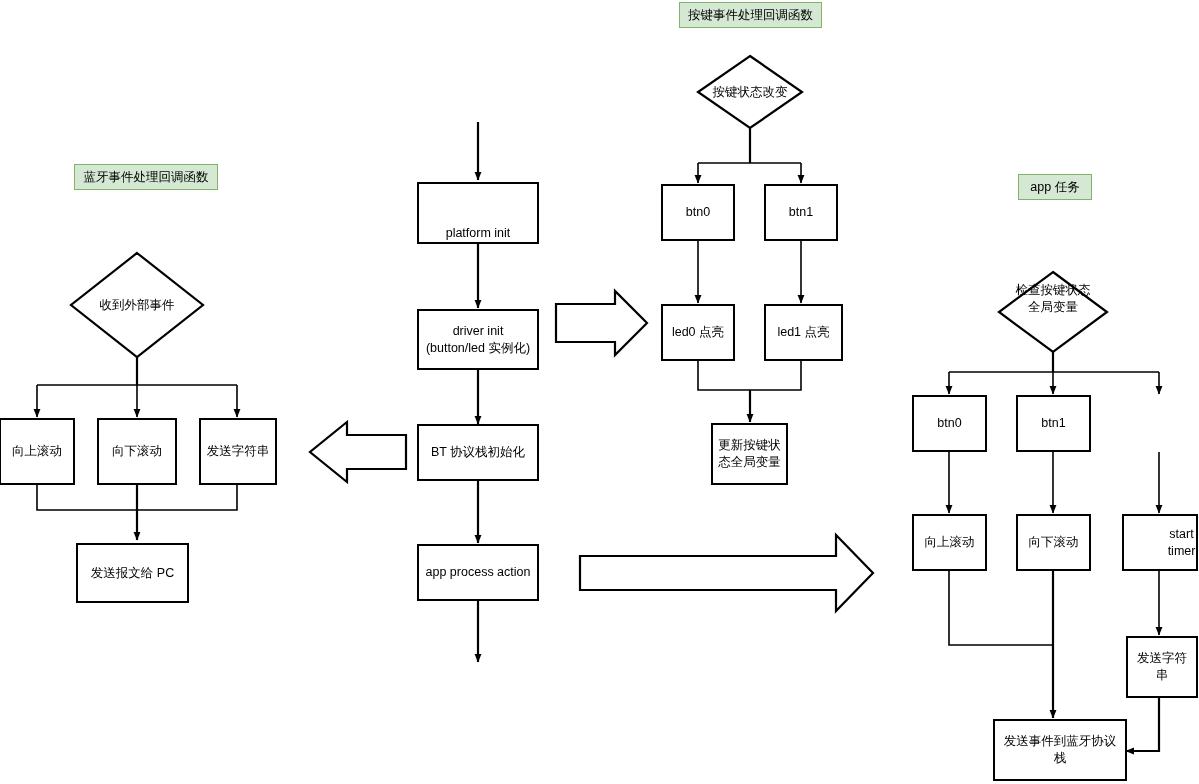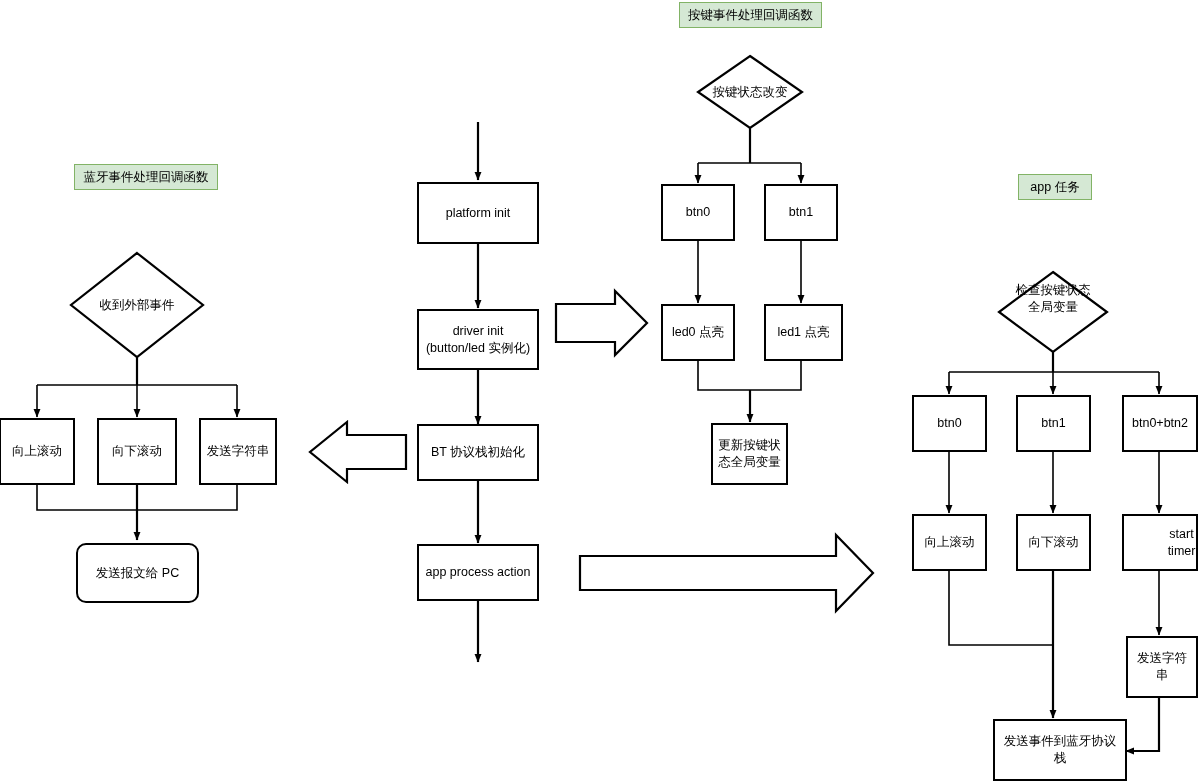--- a/index.html
+++ b/index.html
@@ -166,25 +166,25 @@
 
   <div class="node" style="left:-1px; top:418px; width:76px; height:67px;">
     <span class="lbl">向上滚动</span>
   </div>
   <div class="node" style="left:97px; top:418px; width:80px; height:67px;">
     <span class="lbl">向下滚动</span>
   </div>
   <div class="node" style="left:199px; top:418px; width:78px; height:67px;">
     <span class="lbl">发送字符串</span>
   </div>
-  <div class="node" style="left:76px; top:543px; width:123px; height:60px;border-radius:10px;">
+  <div class="node" style="left:76px; top:543px; width:113px; height:60px;">
     <span class="lbl">发送报文给 PC</span>
   </div>
 
-  <div class="node" style="left:417px; top:182px; width:122px; height:62px;">
+  <div class="node" style="left:417px; top:182px; width:122px; height:62px;align-items:flex-end;">
     <span class="lbl">platform init</span>
   </div>
   <div class="node" style="left:417px; top:309px; width:122px; height:61px;">
     <span class="lbl">driver init
 (button/led 实例化)</span>
   </div>
   <div class="node" style="left:417px; top:424px; width:122px; height:57px;">
     <span class="lbl">BT 协议栈初始化</span>
   </div>
   <div class="node" style="left:417px; top:544px; width:122px; height:57px;">
@@ -207,23 +207,20 @@
     <span class="lbl">更新按键状
 态全局变量</span>
   </div>
 
   <div class="node" style="left:912px; top:395px; width:75px; height:57px;">
     <span class="lbl">btn0</span>
   </div>
   <div class="node" style="left:1016px; top:395px; width:75px; height:57px;">
     <span class="lbl">btn1</span>
   </div>
-  <div class="node" style="left:1122px; top:395px; width:76px; height:57px;">
-    <span class="lbl">btn0+btn2</span>
-  </div>
 
   <div class="node" style="left:912px; top:514px; width:75px; height:57px;">
     <span class="lbl">向上滚动</span>
   </div>
   <div class="node" style="left:1016px; top:514px; width:75px; height:57px;">
     <span class="lbl">向下滚动</span>
   </div>
   <div class="node" style="left:1122px; top:514px; width:76px; height:57px;padding-left:43px;">
     <span class="lbl">start timer</span>
   </div>

